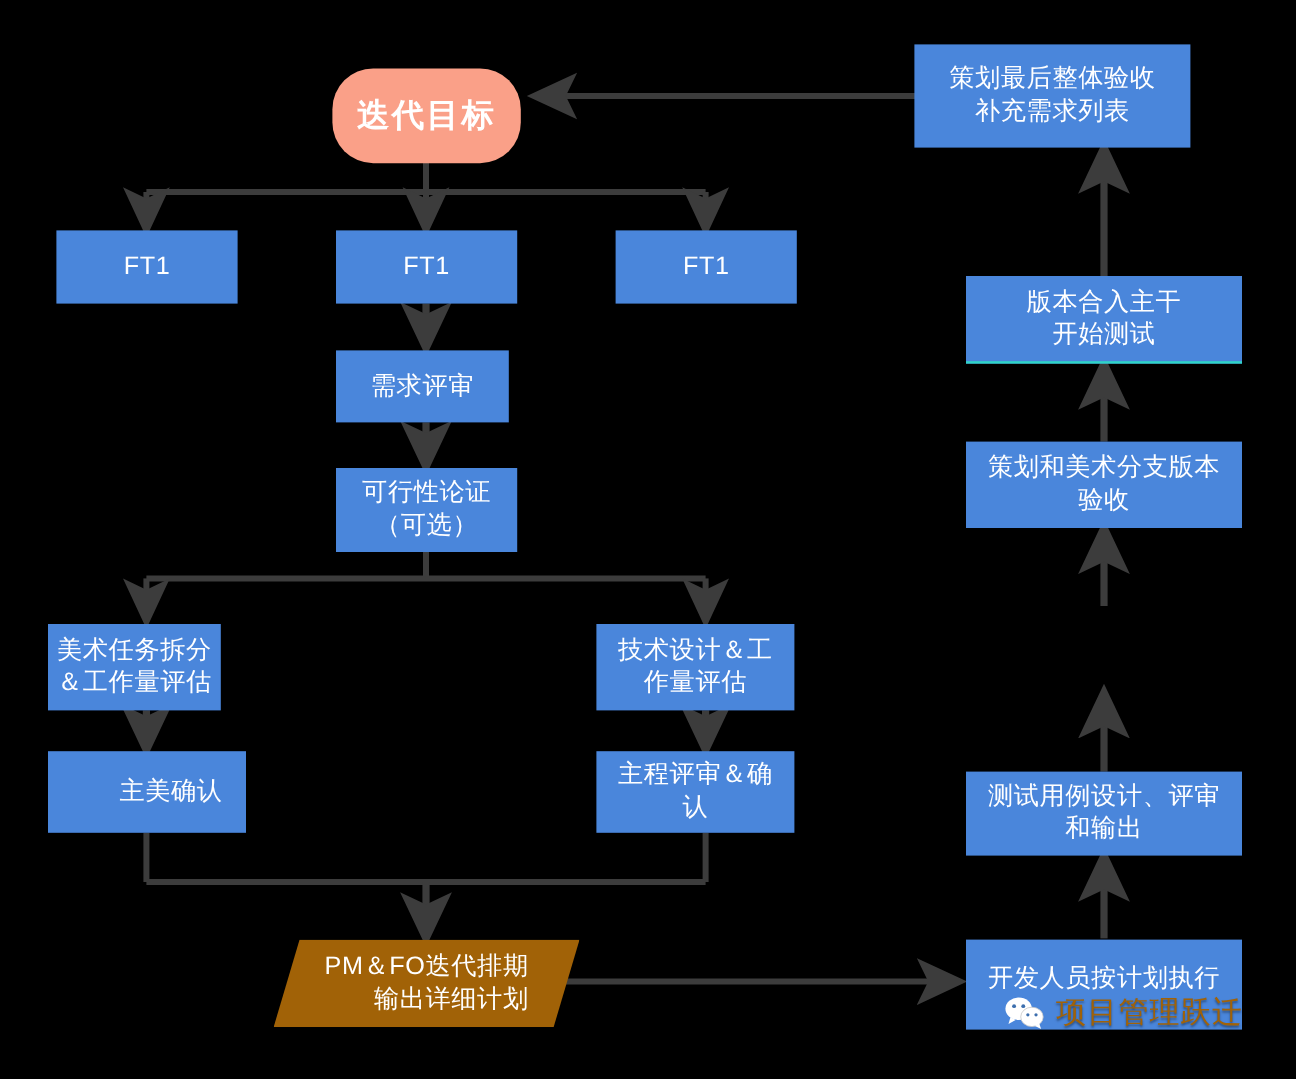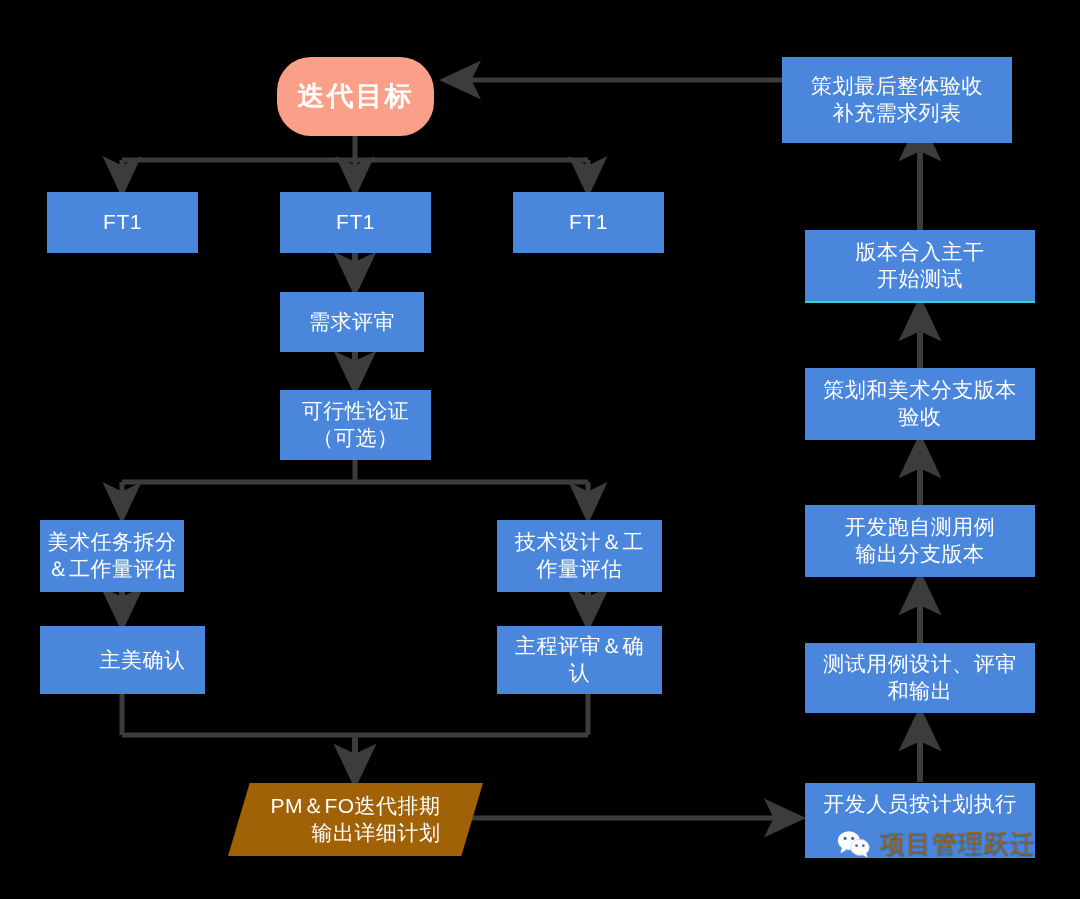--- a/index.html
+++ b/index.html
@@ -170,46 +170,42 @@
   <div class="node rect" style="left:497px; top:626px; width:165px; height:68px;">
     <span>主程评审＆确
 认</span>
   </div>
 
   <div class="node parallelogram" style="left:228px; top:783px; width:255px; height:73px;">
     <span>PM＆FO迭代排期
 输出详细计划</span>
   </div>
 
-  <div class="node rect" style="left:782px; top:37px; width:230px; height:86px;margin-top:20px;">
+  <div class="node rect" style="left:762px; top:37px; width:230px; height:86px;">
     <span>策划最后整体验收
 补充需求列表</span>
   </div>
 
   <div class="node rect teal-edge" style="left:805px; top:230px; width:230px; height:73px;">
     <span>版本合入主干
 开始测试</span>
   </div>
 
   <div class="node rect" style="left:805px; top:368px; width:230px; height:72px;">
     <span>策划和美术分支版本
 验收</span>
   </div>
 
-  <div class="node rect" style="left:805px; top:505px; width:230px; height:72px;">
-    <span>开发跑自测用例
-输出分支版本</span>
-  </div>
 
   <div class="node rect" style="left:805px; top:643px; width:230px; height:70px;">
     <span>测试用例设计、评审
 和输出</span>
   </div>
 
-  <div class="node rect" style="left:805px; top:783px; width:230px; height:75px; align-items:flex-start; padding-top:8px;">
+  <div class="node rect" style="left:805px; top:783px; width:230px; height:75px; align-items:flex-start; padding-top:20px;">
     <span>开发人员按计划执行</span>
   </div>
 
   <div class="watermark" style="left:837px; top:827px;">
     <span class="wm-icon">
       <svg viewBox="0 0 40 34" width="34" height="30">
         <ellipse cx="14" cy="13" rx="13" ry="11" fill="#ffffff"></ellipse>
         <path d="M6,21 L4,28 L11,24 Z" fill="#ffffff"></path>
         <circle cx="9.5" cy="10.5" r="1.9" fill="#3d6fae"></circle>
         <circle cx="18.5" cy="10.5" r="1.9" fill="#3d6fae"></circle>

